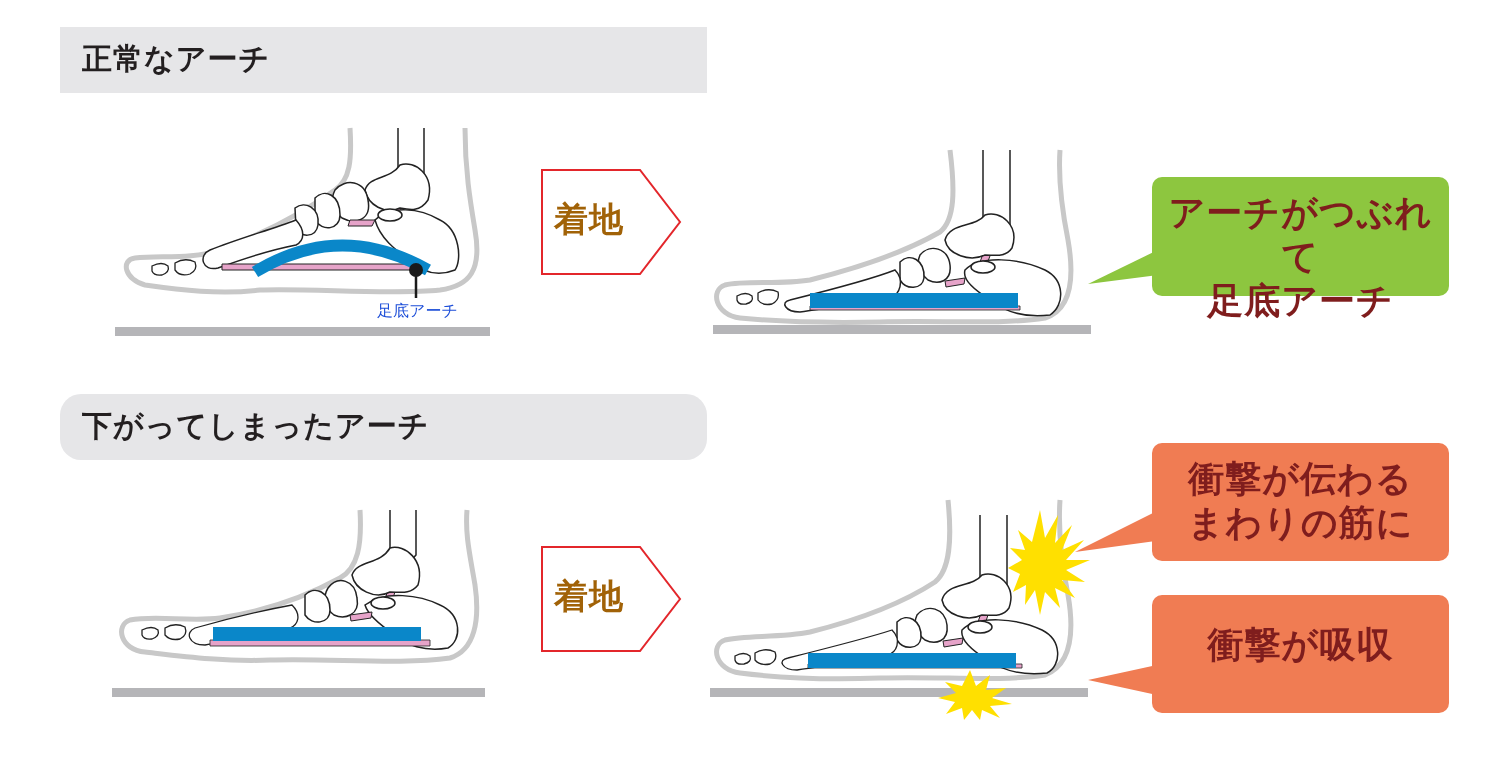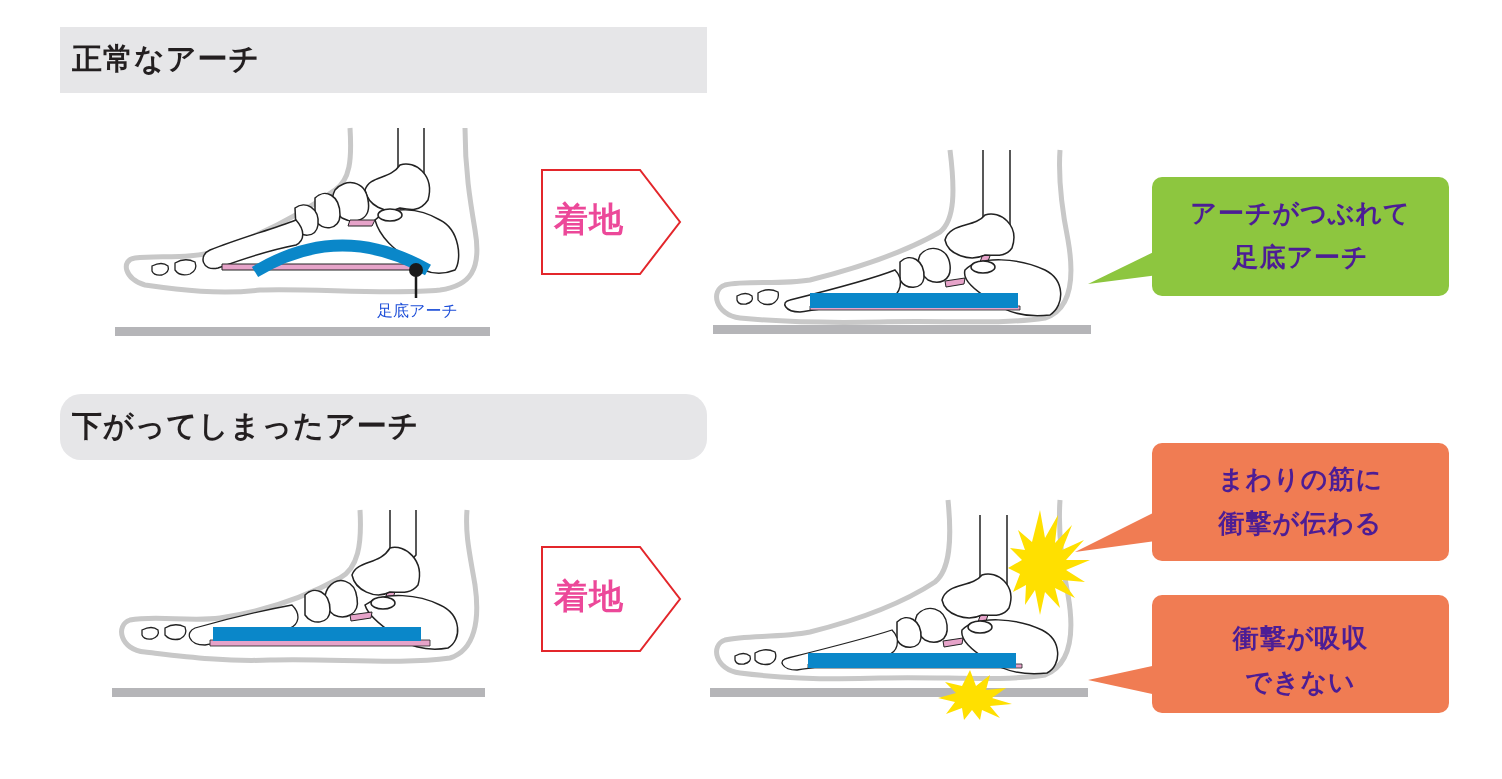--- a/index.html
+++ b/index.html
@@ -1,24 +1,24 @@
 <!DOCTYPE html>
 <html><head>
 <meta charset="utf-8">
 <style>
   html, body { margin:0; padding:0; background:#ffffff; }
   body { width:1502px; height:779px; position:relative; overflow:hidden;
          font-family:"DejaVu Sans", sans-serif; }
   .header { position:absolute; left:60px; width:647px; height:66px; background:#e6e6e8; }
-  .header span { position:absolute; left:12px; top:12px; font-size:30px; font-weight:bold; color:#231f20; letter-spacing:1px; }
+  .header span { position:absolute; left:22px; top:12px; font-size:30px; font-weight:bold; color:#231f20; letter-spacing:1px; }
   .foot { position:absolute; }
   .arrow { position:absolute; width:145px; height:110px; }
   .arrow svg { position:absolute; left:0; top:0; }
-  .arrow span { position:absolute; left:14px; top:29px; font-size:34px; font-weight:bold; color:#ec4899; letter-spacing:1px; }
-  .bubble { position:absolute; border-radius:10px; color:#4c1d95; font-weight:bold; font-size:26px; text-align:center; line-height:44px; letter-spacing:1px; }
+  .arrow span { position:absolute; left:14px; top:29px; font-size:34px; font-weight:bold; color:#a16207; letter-spacing:1px; }
+  .bubble { position:absolute; border-radius:10px; color:#7f1d1d; font-weight:bold; font-size:36px; text-align:center; line-height:44px; letter-spacing:1px; }
   .bubble .t { display:block; }
   .tail { position:absolute; }
   .label-arch { position:absolute; font-size:16px; color:#1d4ed8; }
 </style>
 </head>
 <body>
 
 <div class="header" style="top:27px;">
   <span>正常なアーチ</span>
 </div>
@@ -142,23 +142,22 @@
 
   <g>
     <polygon points="270,180 276,196 290,185 286,200 306,198 292,208 312,214 290,216 300,228 282,220 280,230 272,220 264,230 262,218 246,224 255,212 238,208 256,203 245,192 262,196" fill="#ffe000"></polygon>
   </g>
 </svg>
 
 <svg class="tail" style="left:1075px;top:500px;" width="90" height="60">
     <polygon points="0,52 88,8 88,40" fill="#f07c53"></polygon>
   </svg>
 <div class="bubble" style="left:1152px;top:443px;width:297px;height:118px;background:#f07c53;padding-top:14px;box-sizing:border-box;">
+  <span class="t">衝撃が伝わる</span>
   <span class="t">まわりの筋に</span>
-  <span class="t">衝撃が伝わる</span>
 </div>
 
 <svg class="tail" style="left:1088px;top:655px;" width="80" height="50">
     <polygon points="0,25 78,8 78,42" fill="#f07c53"></polygon>
   </svg>
-<div class="bubble" style="left:1152px;top:595px;width:297px;height:118px;background:#f07c53;padding-top:21px;box-sizing:border-box;">
+<div class="bubble" style="left:1152px;top:595px;width:297px;height:118px;background:#f07c53;padding-top:28px;box-sizing:border-box;">
   <span class="t">衝撃が吸収</span>
-  <span class="t">できない</span>
 </div>
 
 </body></html>

